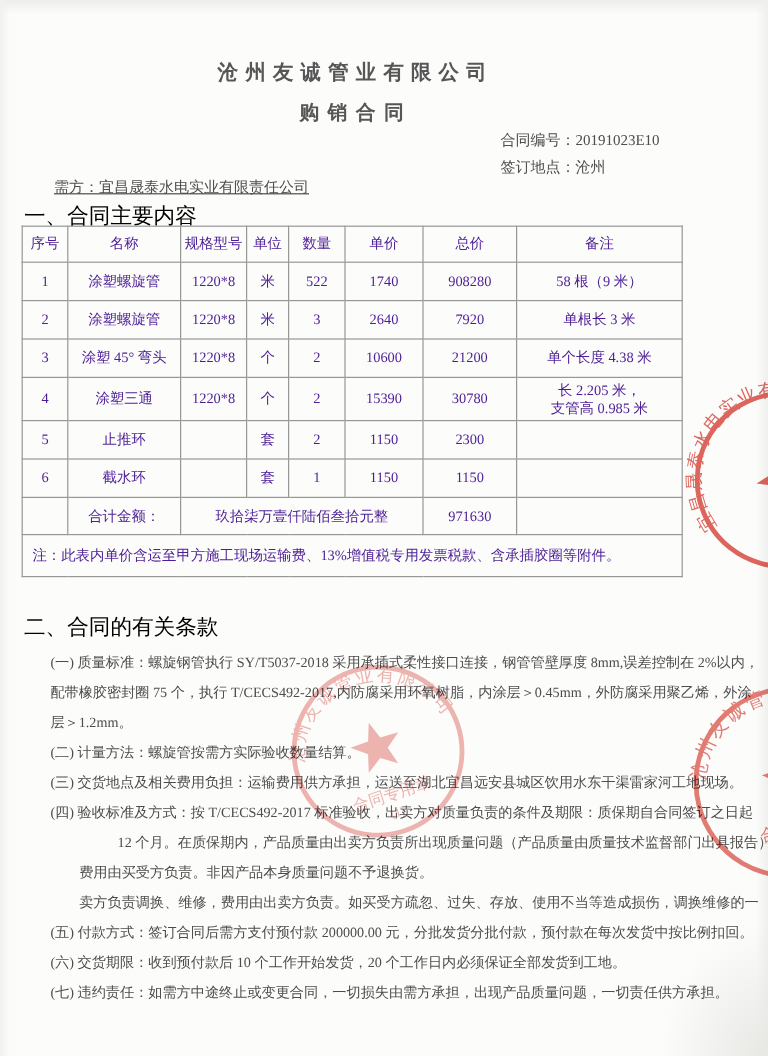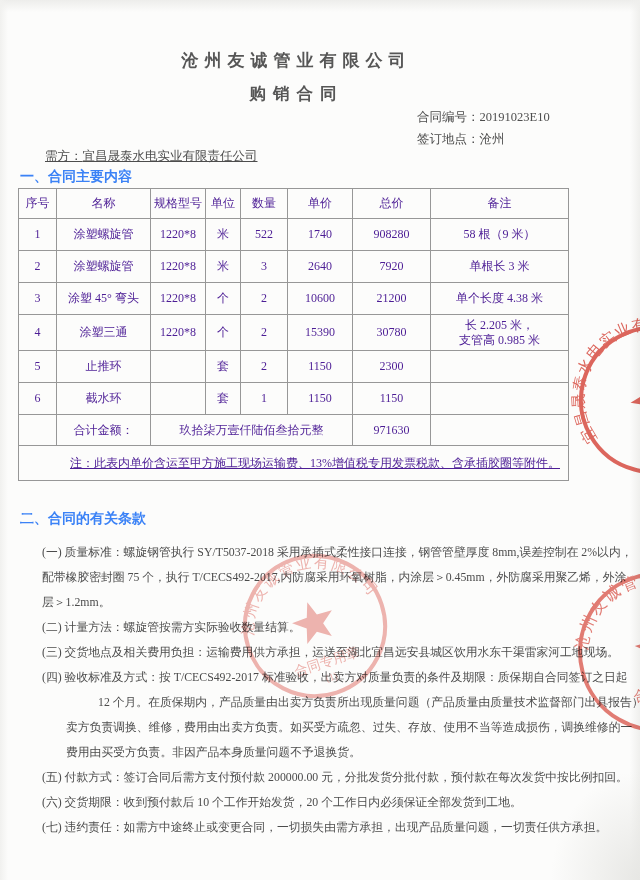--- a/index.html
+++ b/index.html
@@ -24,35 +24,35 @@
     font-size:17px;font-weight:600;letter-spacing:6px;color:#565656;}
   .doc-title{position:absolute;left:18px;top:83px;width:557px;text-align:center;
     font-size:16.5px;font-weight:600;letter-spacing:7px;color:#565656;}
 
   .line{position:absolute;font-size:12.5px;white-space:nowrap;}
   .supplier-line{left:45px;top:114px;}
   .buyer-line{left:45px;top:148px;text-decoration:underline;}
   .meta-block{position:absolute;left:417px;top:106px;font-size:12.5px;line-height:22px;}
   .meta-block div{white-space:nowrap;}
 
-  .sec-heading{position:absolute;font-size:14px;font-weight:700;color:#3b82f6;white-space:nowrap;}
+  .sec-heading{position:absolute;font-size:18px;font-weight:400;color:#000000;white-space:nowrap;}
   .sec1{left:20px;top:168px;}
   .sec2{left:20px;top:510px;}
   .attachment{position:absolute;left:45px;top:487px;font-size:12.5px;white-space:nowrap;}
 
   table.items{position:absolute;left:18px;top:188px;width:550px;border-collapse:collapse;
     table-layout:fixed;font-size:12px;color:#4c1d95;}
   table.items th,table.items td{border:1px solid #979797;text-align:center;vertical-align:middle;
     font-weight:normal;padding:0;overflow:hidden;white-space:pre-line;line-height:15px;}
   table.items thead tr{height:30px;}
   table.items tbody tr{height:32px;}
   table.items tbody tr.r4{height:36px;}
   table.items tr.total{height:31px;}
   table.items tr.note{height:35px;}
-  table.items tr.note td{text-align:right;padding:2px 8px;white-space:normal;line-height:15px;text-decoration:underline;}
+  table.items tr.note td{text-align:left;padding:2px 8px;white-space:normal;line-height:15px;}
 
   .terms{position:absolute;left:42px;top:540px;width:585px;font-size:11.8px;color:#4c4c4c;}
   .term-line{height:25px;line-height:25px;white-space:nowrap;}
 
   
   .stamp{position:absolute;color:#d8453a;mix-blend-mode:multiply;pointer-events:none;}
   .stamp svg{display:block;}
   .stamp-buyer{left:558px;top:305px;opacity:.82;}
   .stamp-supplier-center{left:230px;top:541px;opacity:.40;}
   .stamp-supplier-right{left:563px;top:557px;opacity:.70;}
@@ -185,22 +185,22 @@
   <div class="sec-heading sec2">二、合同的有关条款</div>
 
   <div class="terms">
       <div class="term-line" style="margin-left: 0px;">(一) 质量标准：螺旋钢管执行 SY/T5037-2018 采用承插式柔性接口连接，钢管管壁厚度 8mm,误差控制在 2%以内，</div>
       <div class="term-line" style="margin-left: 0px;">配带橡胶密封圈 75 个，执行 T/CECS492-2017,内防腐采用环氧树脂，内涂层＞0.45mm，外防腐采用聚乙烯，外涂</div>
       <div class="term-line" style="margin-left: 0px;">层＞1.2mm。</div>
       <div class="term-line" style="margin-left: 0px;">(二) 计量方法：螺旋管按需方实际验收数量结算。</div>
       <div class="term-line" style="margin-left: 0px;">(三) 交货地点及相关费用负担：运输费用供方承担，运送至湖北宜昌远安县城区饮用水东干渠雷家河工地现场。</div>
       <div class="term-line" style="margin-left: 0px;">(四) 验收标准及方式：按 T/CECS492-2017 标准验收，出卖方对质量负责的条件及期限：质保期自合同签订之日起</div>
       <div class="term-line" style="margin-left: 56px;">12 个月。在质保期内，产品质量由出卖方负责所出现质量问题（产品质量由质量技术监督部门出具报告），出</div>
+      <div class="term-line" style="margin-left: 24px;">费用由买受方负责。非因产品本身质量问题不予退换货。</div>
       <div class="term-line" style="margin-left: 24px;">卖方负责调换、维修，费用由出卖方负责。如买受方疏忽、过失、存放、使用不当等造成损伤，调换维修的一</div>
-      <div class="term-line" style="margin-left: 24px;">费用由买受方负责。非因产品本身质量问题不予退换货。</div>
       <div class="term-line" style="margin-left: 0px;">(五) 付款方式：签订合同后需方支付预付款 200000.00 元，分批发货分批付款，预付款在每次发货中按比例扣回。</div>
       <div class="term-line" style="margin-left: 0px;">(六) 交货期限：收到预付款后 10 个工作开始发货，20 个工作日内必须保证全部发货到工地。</div>
       <div class="term-line" style="margin-left: 0px;">(七) 违约责任：如需方中途终止或变更合同，一切损失由需方承担，出现产品质量问题，一切责任供方承担。</div>
     </div>
 
   <div class="stamp stamp-buyer">
     <svg width="190" height="190" viewBox="0 0 190 190">
       <g transform="rotate(-30 95 95)">
         <circle cx="95" cy="95" r="72" fill="none" stroke="currentColor" stroke-width="4"></circle>
         <path id="arcBuyer" d="M 30,112 A 68,68 0 1 1 160,112" fill="none"></path>

